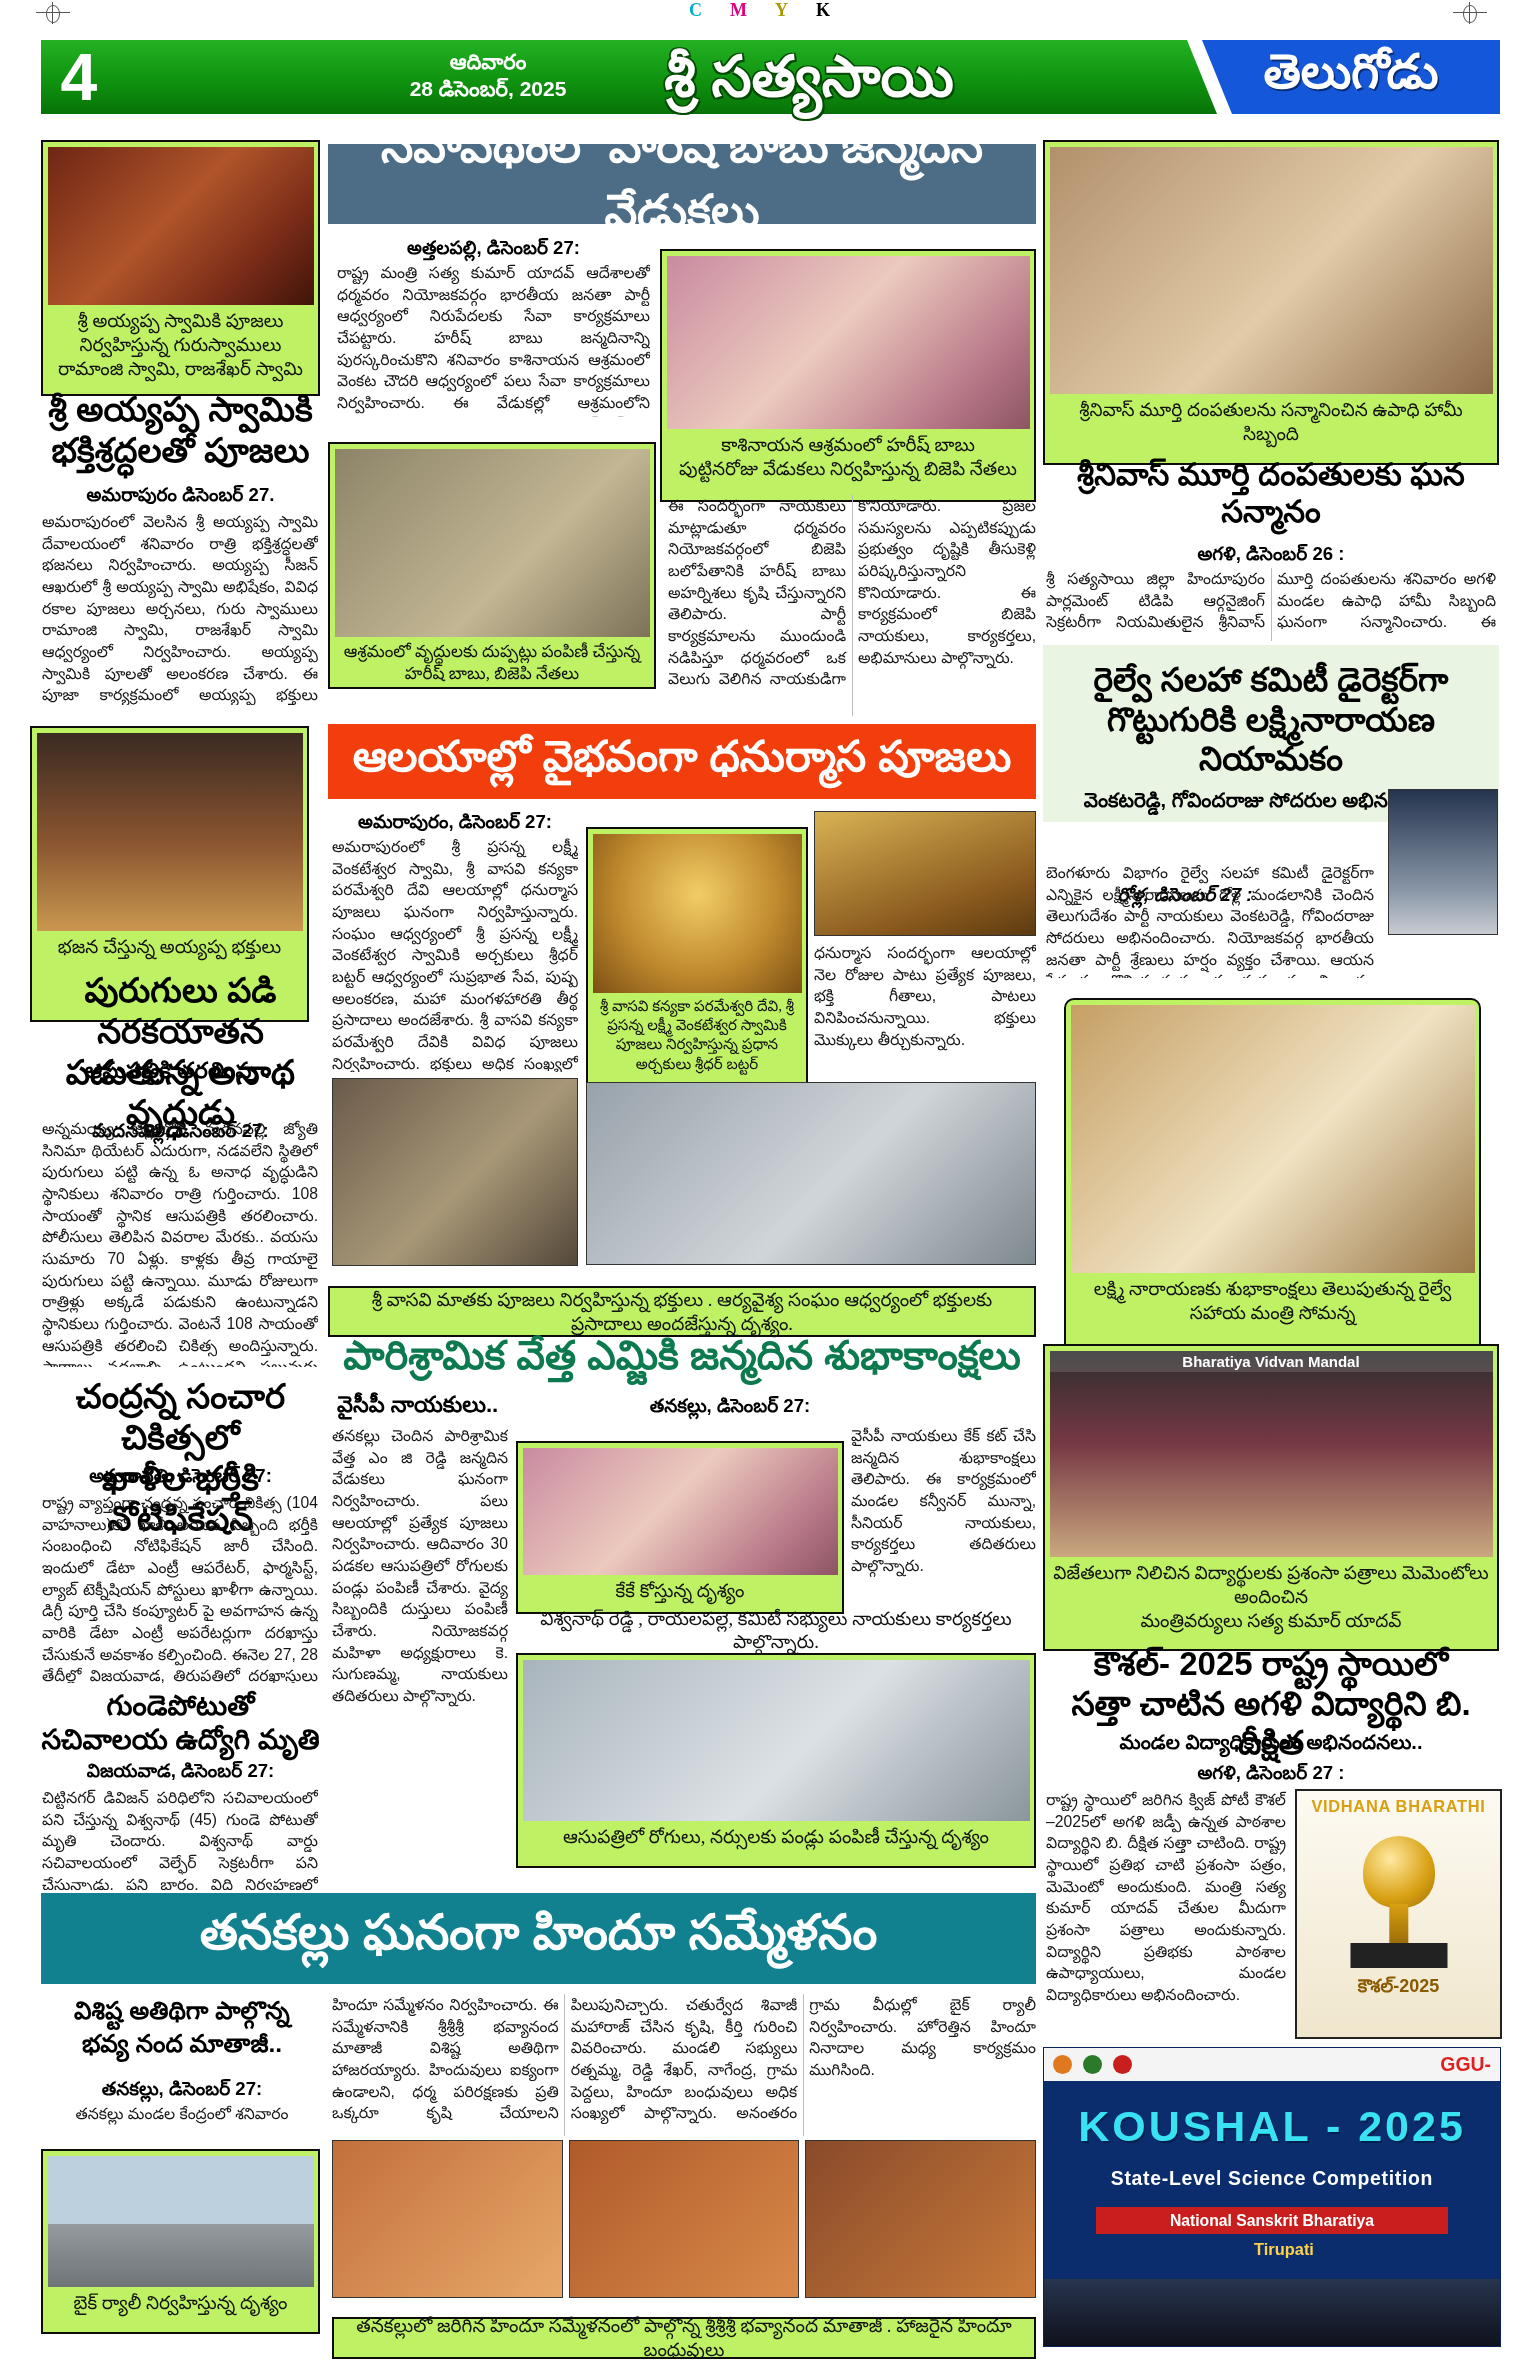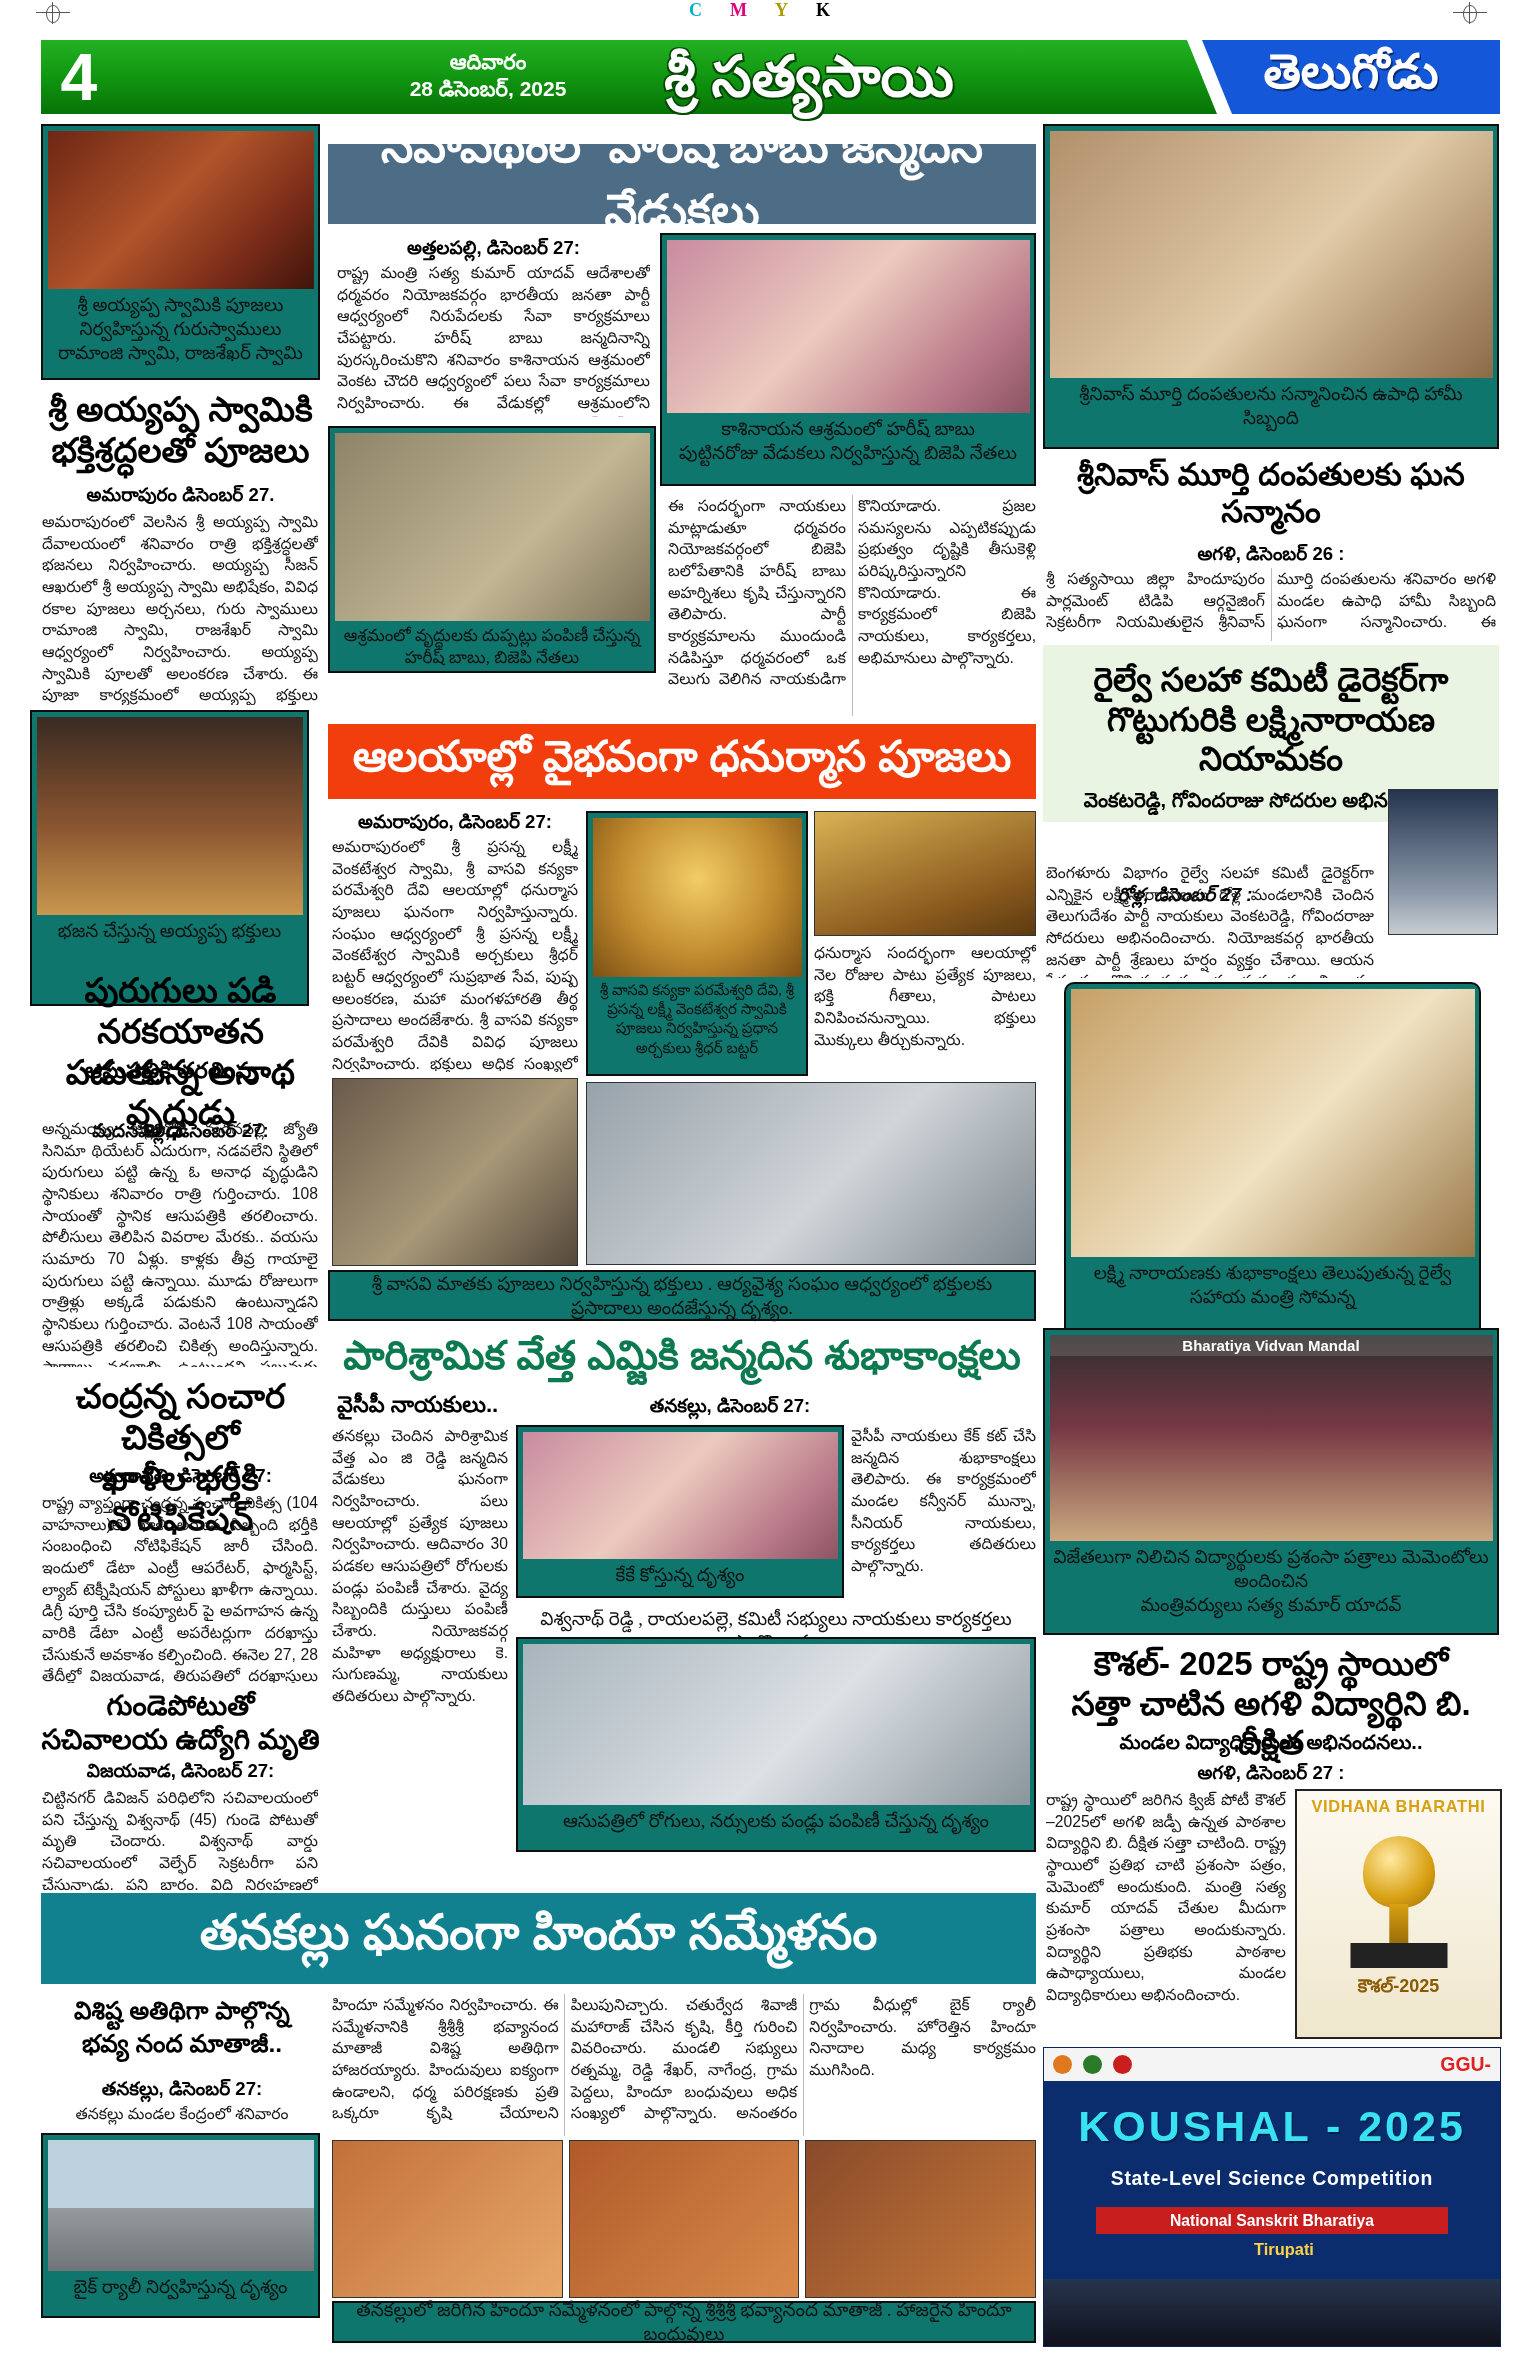--- a/index.html
+++ b/index.html
@@ -25,21 +25,21 @@
          display:flex;align-items:center;justify-content:center;color:#fff;font-size:48px;font-weight:bold;
          text-shadow:1.5px 1.5px 0 #0a2d78;}
   
   .band{display:flex;align-items:center;justify-content:center;color:#fff;font-weight:bold;text-align:center;}
   .hl{font-weight:bold;text-align:center;line-height:1.2;color:#000;}
   .sub{font-weight:bold;text-align:center;color:#000;}
   .dl{font-weight:bold;text-align:center;font-size:18.6px;color:#000;}
   .bt{font-size:15.7px;line-height:1.38;text-align:justify;color:#151515;overflow:hidden;}
   .cols2{column-count:2;column-gap:12px;column-rule:0.7px solid #bbb;}
   .cols3{column-count:3;column-gap:12px;column-rule:0.7px solid #bbb;}
-  .pbox{border:2.2px solid #0d0d0d;background:#0f766e;padding:4.5px;box-sizing:border-box;}
+  .pbox{border:2.2px solid #0d0d0d;background:#bef264;padding:4.5px;box-sizing:border-box;margin-top:16px;}
   .ph{width:100%;}
   .cap{text-align:center;font-size:18.6px;line-height:1.28;padding-top:4.5px;font-family:"Liberation Serif","DejaVu Serif",serif;}
   .plain-ph{border:1.5px solid #333;box-sizing:border-box;}
   
   .g-temple{background:linear-gradient(135deg,#6e2614,#b0542a 45%,#7a2c18 75%,#40140a);}
   .g-bhajana{background:linear-gradient(180deg,#3a2a22,#8a5530 55%,#c9974f);}
   .g-cake{background:linear-gradient(135deg,#c98ba0,#eccabe 45%,#b87888 80%,#8c5464);}
   .g-blanket{background:linear-gradient(135deg,#8d8468,#c2b694 60%,#7d7258);}
   .g-deity{background:radial-gradient(circle at 50% 38%,#f2cd66,#c08a2e 55%,#7c5014);}
   .g-deity2{background:linear-gradient(160deg,#d9b254,#8a5a1e 70%,#5c3a10);}

